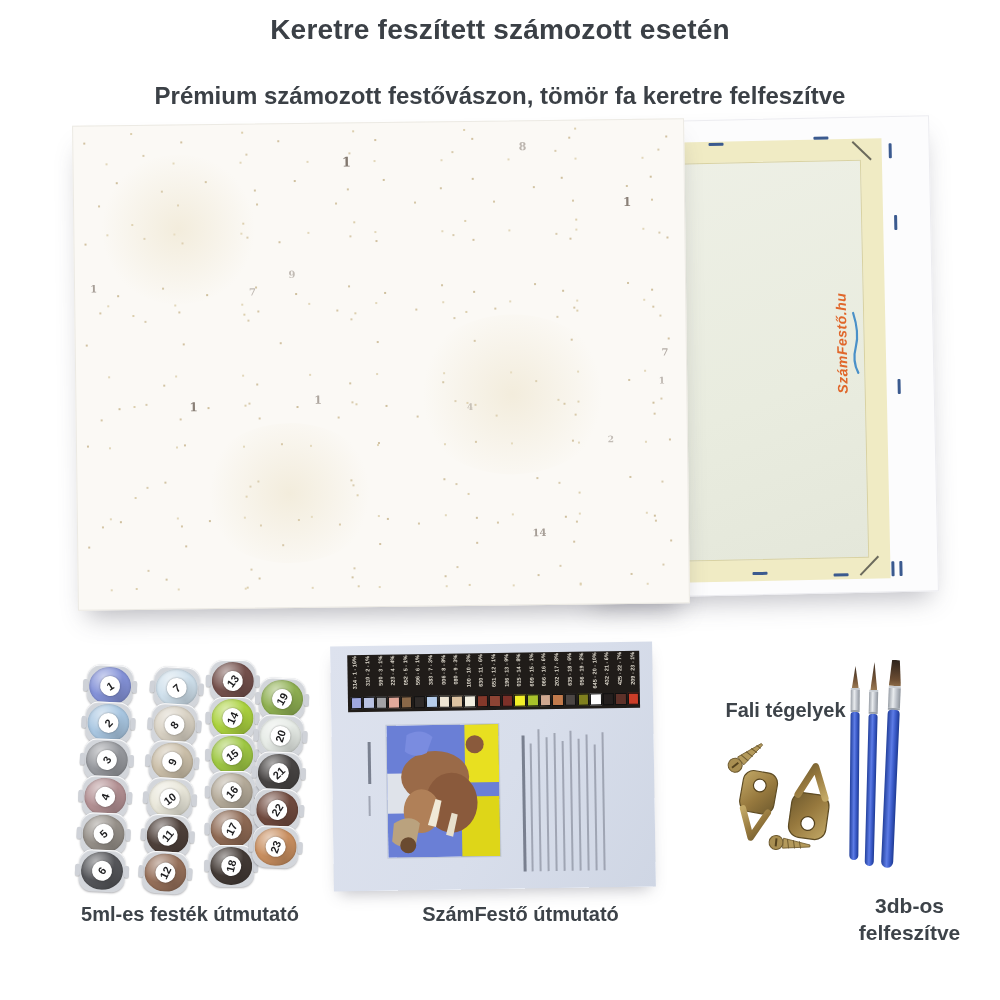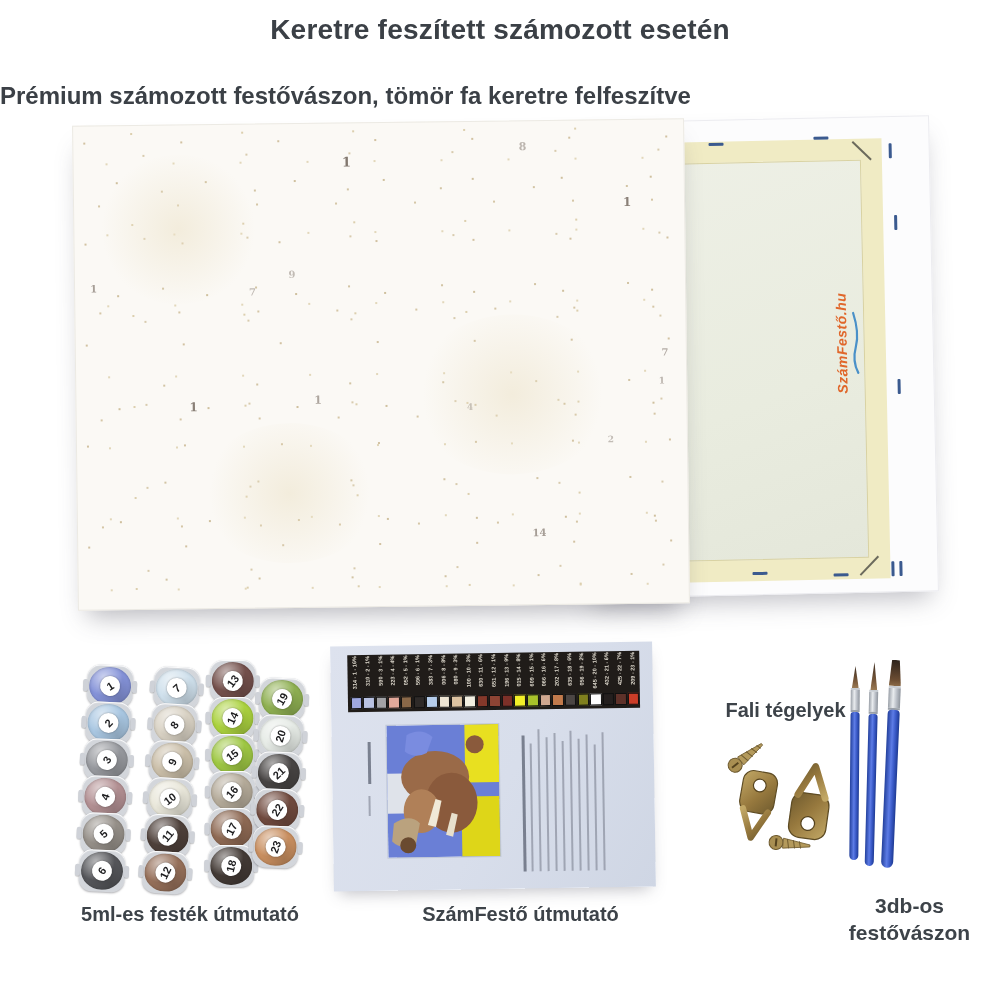--- a/index.html
+++ b/index.html
@@ -3,21 +3,21 @@
 <meta charset="utf-8">
 <style>
   html,body{margin:0;padding:0;background:#fff;}
   body{width:1000px;height:1000px;position:relative;overflow:hidden;
        font-family:"Liberation Sans","DejaVu Sans",sans-serif;color:#3d4349;}
   .abs{position:absolute;}
 
   
   #main-title{left:0;top:14px;width:1000px;text-align:center;
     font-size:28px;font-weight:700;color:#3b4046;letter-spacing:.2px;}
-  #sub-title{left:0;top:82px;width:1000px;text-align:left;
+  #sub-title{left:0;top:82px;width:1000px;text-align:center;
     font-size:24px;font-weight:700;color:#3b4046;}
 
   
   #back-canvas{left:580px;top:119px;width:352px;height:474px;background:#fcfcfd;
     transform:rotate(-1.2deg);box-shadow:0 14px 26px -8px rgba(70,70,85,.35);
     border:1px solid #ececf0;}
   #bc-frame{position:absolute;left:6px;top:21px;width:257px;height:398px;
     border:21px solid #f0ebc4;
     background:linear-gradient(160deg,#eef0e6,#e9ecdf 60%,#e4e7da);}
   #bc-frame::before{content:"";position:absolute;inset:0;border:1px solid #d9d2a2;}
@@ -437,13 +437,13 @@
     <div class="tip" style="height:28px;"></div>
     <div class="ferrule"></div>
     <div class="handle" style="height:152px;"></div>
   </div>
   <div class="brush" style="left:45px;top:8px;height:210px;width:12px;transform:rotate(2.5deg);">
     <div class="tip flat" style="height:26px;"></div>
     <div class="ferrule"></div>
     <div class="handle" style="height:158px;"></div>
   </div>
 </div>
-<div class="abs" id="brushes-label">3db-os festővászon</div>
+<div class="abs" id="brushes-label">3db-os felfeszítve</div>
 
 </body></html>

